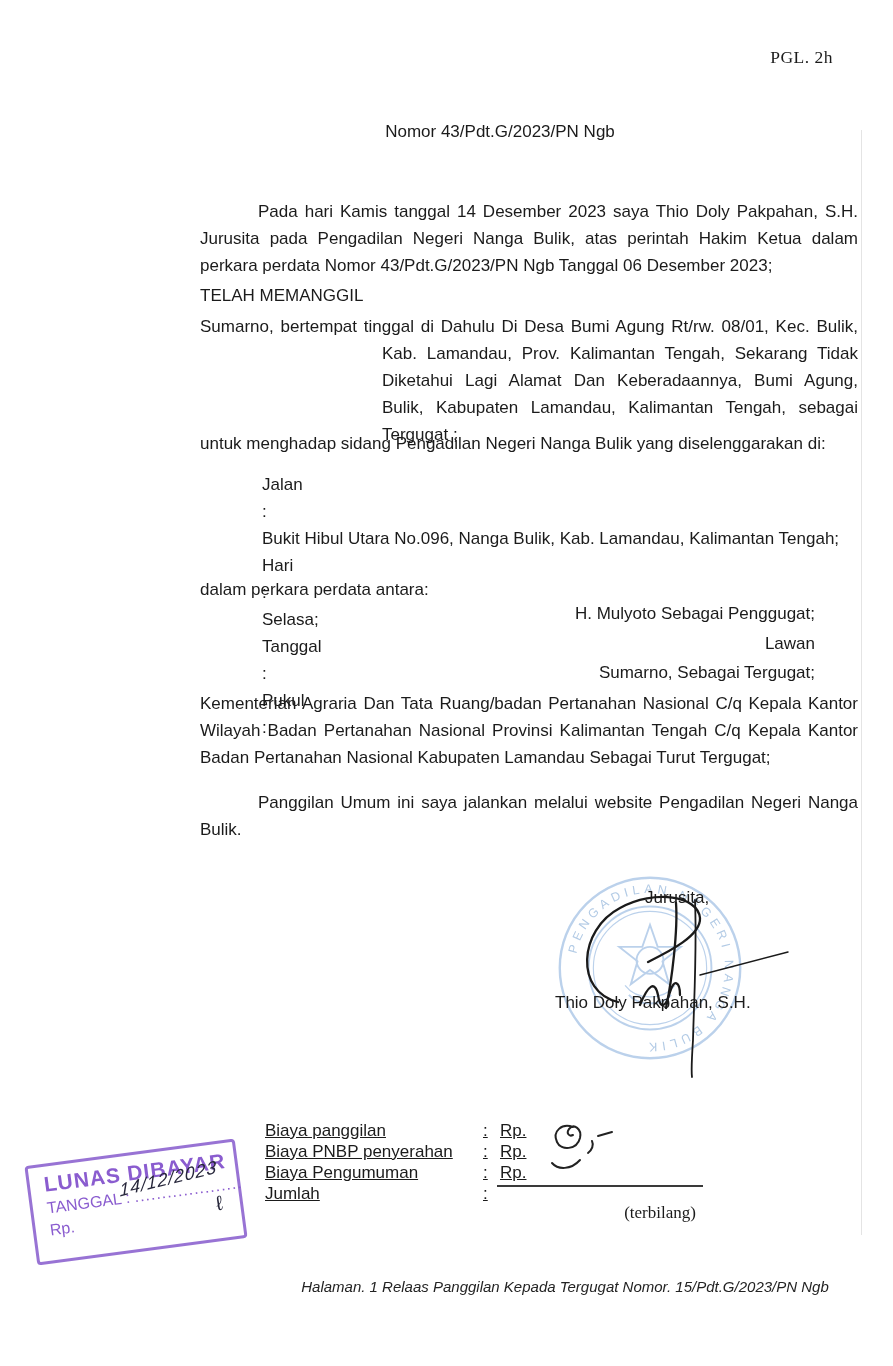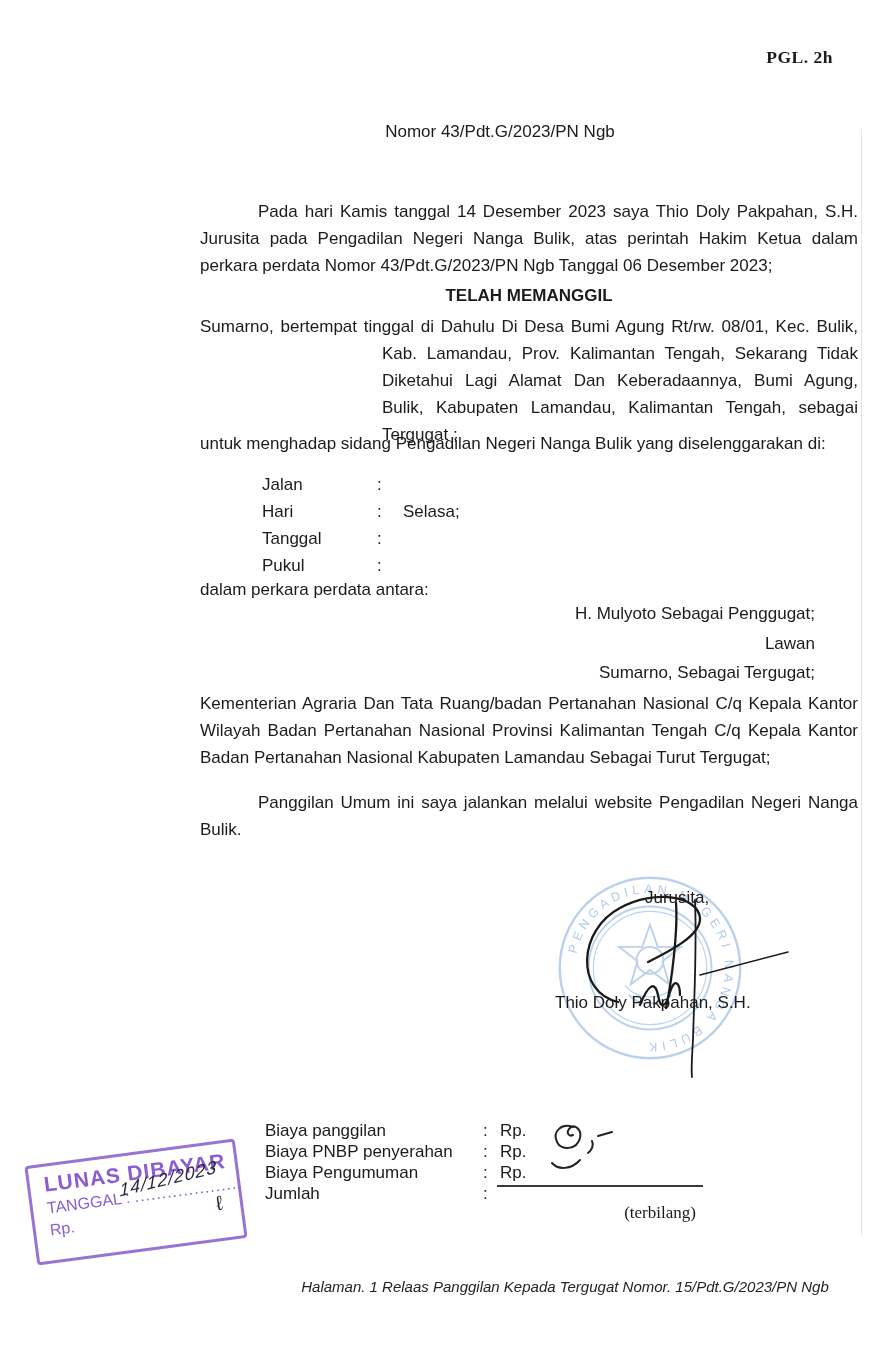--- a/index.html
+++ b/index.html
@@ -11,52 +11,52 @@
     font-family:"Liberation Sans", sans-serif;
     color:#1b1b1b;
     overflow:hidden;
   }
   .abs { position:absolute; }
   .content { left:200px; width:658px; }
   .body-text { font-size:17px; line-height:27px; }
   .just { text-align:justify; }
   .bold { font-weight:normal; }
 
-  .pgl { top:47px; right:60px; font-family:"Liberation Serif", serif; font-weight:bold; font-size:17.5px; letter-spacing:0.5px; }
+  .pgl { top:47px; right:60px; font-family:"Liberation Serif", serif; font-weight:normal; font-size:17.5px; letter-spacing:0.5px; }
 
   .title-block { top:118px; left:200px; width:600px; text-align:center; }
   .doc-title { font-weight:bold; font-size:17.5px; }
   .doc-number { font-size:17px; margin-top:4px; }
 
   .p-open { top:186px; text-indent:58px;margin-top:12px; }
-  .telah { top:286px; left:200px; width:658px; text-align:center; font-weight:bold; font-size:17px; }
+  .telah { top:286px; left:200px; width:658px; font-weight:normal; font-size:17px; }
   .p-sumarno { top:313px; padding-left:182px; text-indent:-182px; }
   .p-untuk { top:430px; }
 
   .hearing { top:471px; left:262px; width:596px; }
-  .h-row { display:flex; font-size:17px; line-height:27px; }
+  .h-row { display:flex; font-size:17px; line-height:27px;flex-direction:column; }
   .h-label { width:115px; flex:none; }
   .h-colon { width:26px; flex:none; }
   .h-value { flex:1; text-align:justify; }
 
   .p-dalam { top:576px; }
   .party-block { left:200px; width:615px; text-align:right; font-size:17px; }
   .party-1 { top:604px; }
   .party-2 { top:634px; }
   .party-3 { top:663px; }
   .p-kementerian { top:690px; }
   .p-closing { top:789px; text-indent:58px; }
 
   .sig-role { top:888px; left:645px; font-size:17px; }
   .sig-name { top:993px; left:555px; font-size:17px; }
   .seal-svg { top:872px; left:554px; width:192px; height:192px; opacity:0.78; }
   .signature-svg { top:870px; left:530px; width:300px; height:220px; }
   .costmarks-svg { top:1115px; left:540px; width:130px; height:62px; }
 
-  .costs { top:1120px; left:265px; width:480px; }
+  .costs { top:1120px; left:265px; width:480px;text-decoration:underline; }
   .c-row { display:flex; font-size:17px; line-height:21px; }
   .c-label { width:218px; flex:none; }
   .c-colon { width:17px; flex:none; }
   .c-rp { width:60px; flex:none; }
   .cost-underline { top:1185px; left:497px; width:206px; height:2px; background:#3a3a3a; }
   .terbilang { top:1203px; left:560px; width:200px; text-align:center; font-size:17px;font-family:Liberation Serif, serif; }
 
   .paid-stamp {
     top:1152px; left:30px; width:212px; height:100px;
     border:3px solid rgba(134,90,205,0.85);
@@ -98,20 +98,21 @@
 <div class="abs telah">TELAH MEMANGGIL</div>
 
 <p class="abs content body-text just p-sumarno"><span class="bold">Sumarno</span><span>, bertempat tinggal di Dahulu Di Desa Bumi Agung Rt/rw. 08/01, Kec. Bulik, Kab. Lamandau, Prov. Kalimantan Tengah, Sekarang Tidak Diketahui Lagi Alamat Dan Keberadaannya, Bumi Agung, Bulik, Kabupaten Lamandau, Kalimantan Tengah, sebagai </span><span class="bold">Tergugat</span><span> ;</span></p>
 
 <p class="abs content body-text just p-untuk">untuk menghadap sidang Pengadilan Negeri Nanga Bulik yang diselenggarakan di:</p>
 
 <div class="abs hearing">
   <div class="h-row">
     <span class="h-label">Jalan</span>
     <span class="h-colon">:</span>
+    <span class="h-value">Bukit Hibul Utara No.096, Nanga Bulik, Kab. Lamandau, Kalimantan Tengah;</span>
   </div>
   <div class="h-row">
     <span class="h-label">Hari</span>
     <span class="h-colon">:</span>
     <span class="h-value">Selasa;</span>
   </div>
   <div class="h-row">
     <span class="h-label">Tanggal</span>
     <span class="h-colon">:</span>
   </div>

